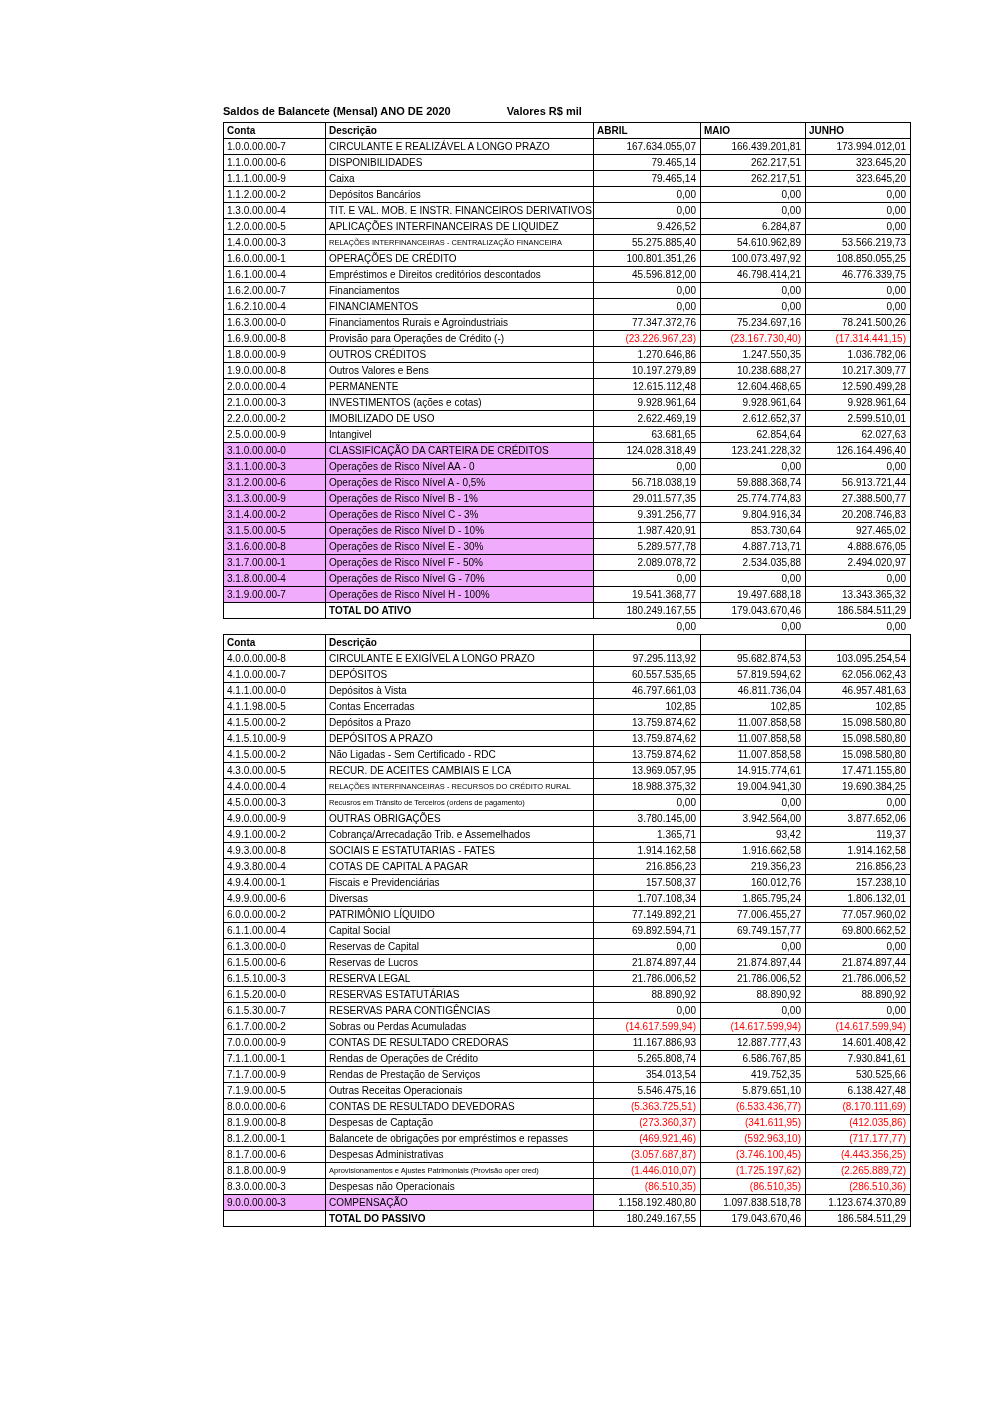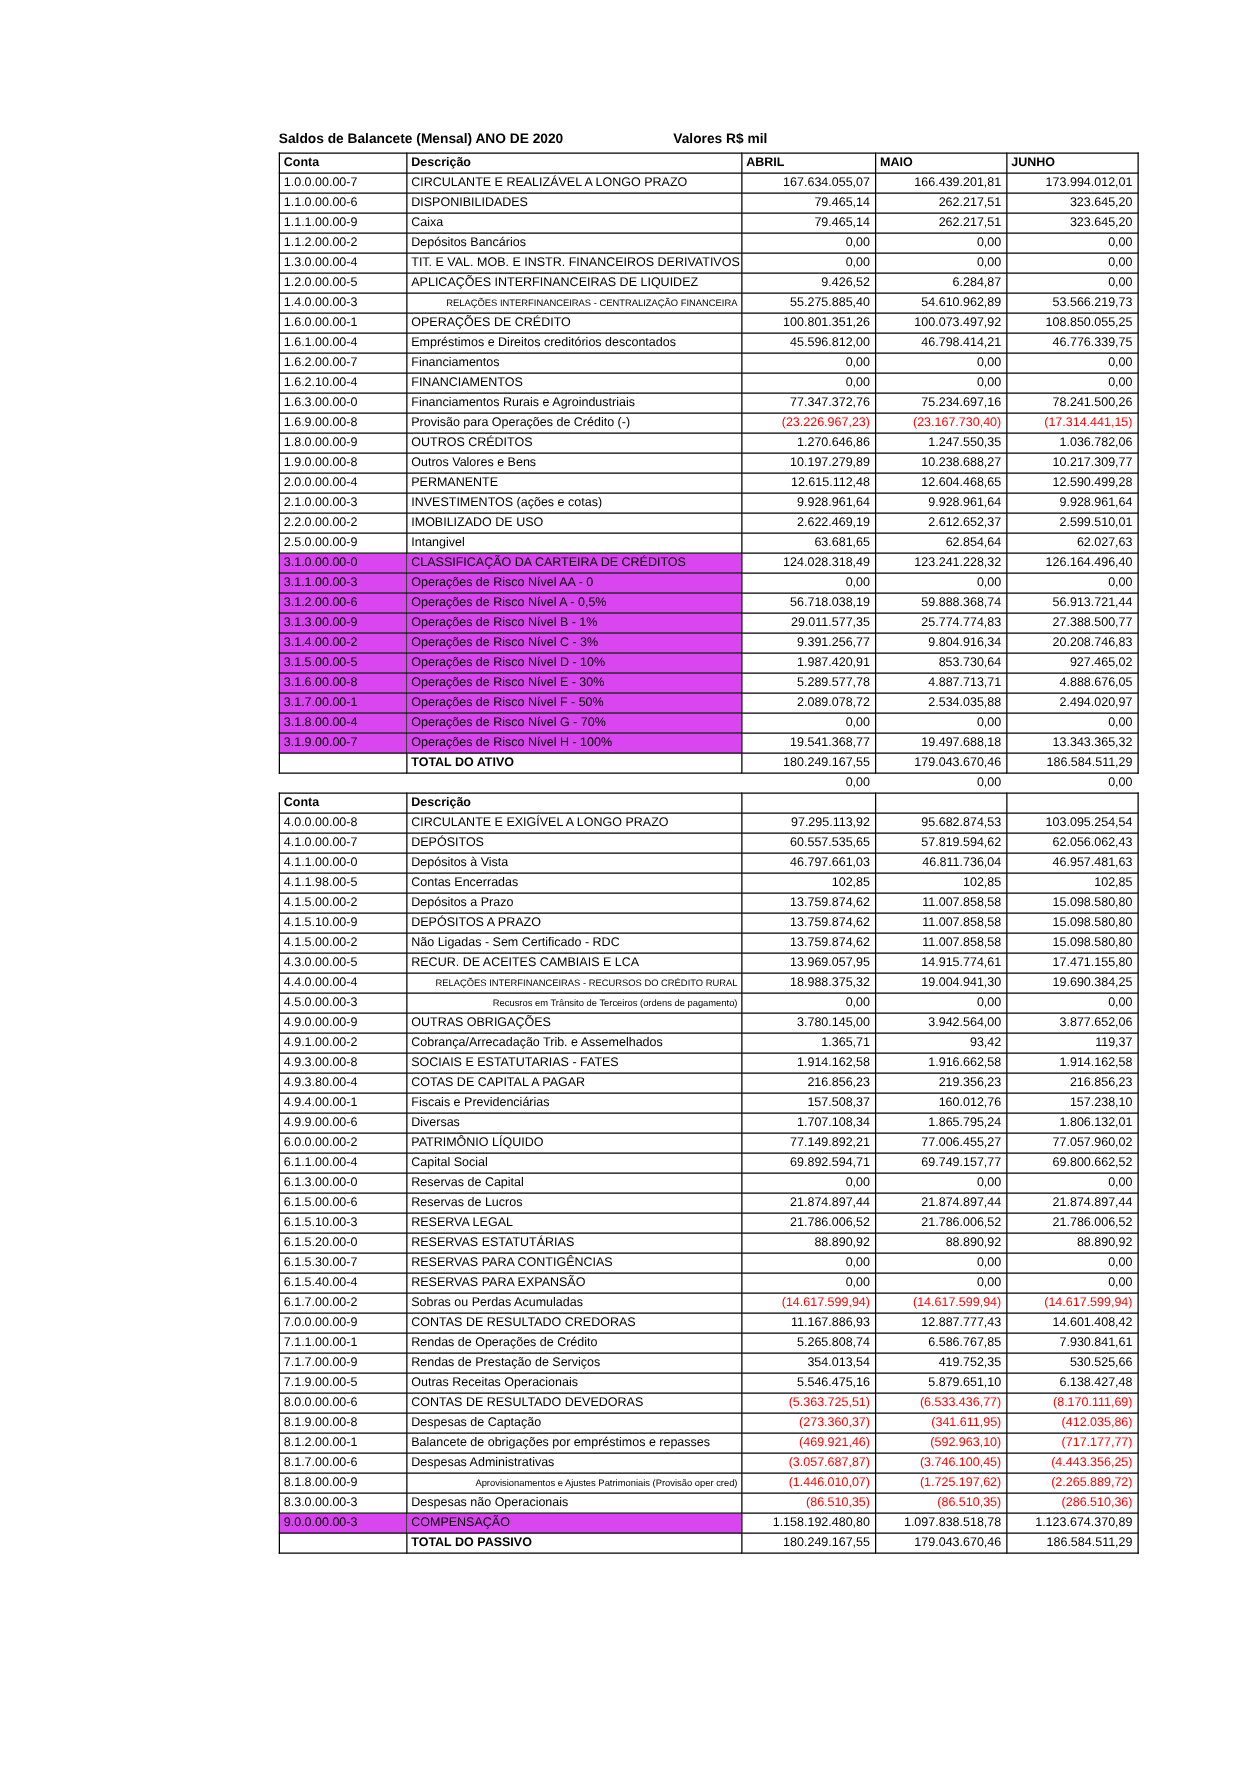--- a/index.html
+++ b/index.html
@@ -2,38 +2,38 @@
 <html><head>
 <meta charset="utf-8">
 <style>
   html,body{margin:0;padding:0;}
   body{
     width:1000px;height:1415px;background:#FFFFFF;color:#000;
     font-family:"Liberation Sans",sans-serif;position:relative;overflow:hidden;
   }
   .sheet{position:absolute;left:223px;top:104px;width:689px;}
   .title-row{display:flex;font-weight:bold;font-size:11px;line-height:14px;margin-bottom:4px;white-space:nowrap;}
-  .title-right{margin-left:88px;}
+  .title-right{margin-left:56px;}
   table{border-collapse:collapse;table-layout:fixed;width:687px;}
   col.c-conta{width:102px;}
   col.c-desc{width:268px;}
   col.c-m1{width:107px;}
   col.c-m2{width:105px;}
   col.c-m3{width:105px;}
   th,td{
     border:1px solid #000;height:15px;padding:0 3px;
     font-size:10px;font-weight:normal;text-align:left;vertical-align:middle;
     overflow:hidden;white-space:nowrap;
   }
   th{font-weight:bold;}
   td.num{text-align:right;padding-right:4px;}
   td.red{color:#FF0000;}
   td.bold{font-weight:bold;}
-  td.small{font-size:7.5px;text-align:right;}
-  tr.gray td.conta, tr.gray td.desc{background:#d946ef;}
+  td.small{font-size:7.5px;}
+  tr.gray td.conta, tr.gray td.desc{background:#f0abfc;}
   table.sep{margin:0;}
   table.sep td{border:none;}
 </style>
 </head>
 <body>
 
 <div class="sheet">
 
   <div class="title-row">
     <span>Saldos de Balancete (Mensal) ANO DE 2020</span>
@@ -463,27 +463,20 @@
           <td class="num">88.890,92</td>
         </tr>
         <tr>
           <td class="conta">6.1.5.30.00-7</td>
           <td class="desc">RESERVAS PARA CONTIGÊNCIAS</td>
           <td class="num">0,00</td>
           <td class="num">0,00</td>
           <td class="num">0,00</td>
         </tr>
         <tr>
-          <td class="conta">6.1.5.40.00-4</td>
-          <td class="desc">RESERVAS PARA EXPANSÃO</td>
-          <td class="num">0,00</td>
-          <td class="num">0,00</td>
-          <td class="num">0,00</td>
-        </tr>
-        <tr>
           <td class="conta">6.1.7.00.00-2</td>
           <td class="desc">Sobras ou Perdas Acumuladas</td>
           <td class="num red">(14.617.599,94)</td>
           <td class="num red">(14.617.599,94)</td>
           <td class="num red">(14.617.599,94)</td>
         </tr>
         <tr>
           <td class="conta">7.0.0.00.00-9</td>
           <td class="desc">CONTAS DE RESULTADO CREDORAS</td>
           <td class="num">11.167.886,93</td>

